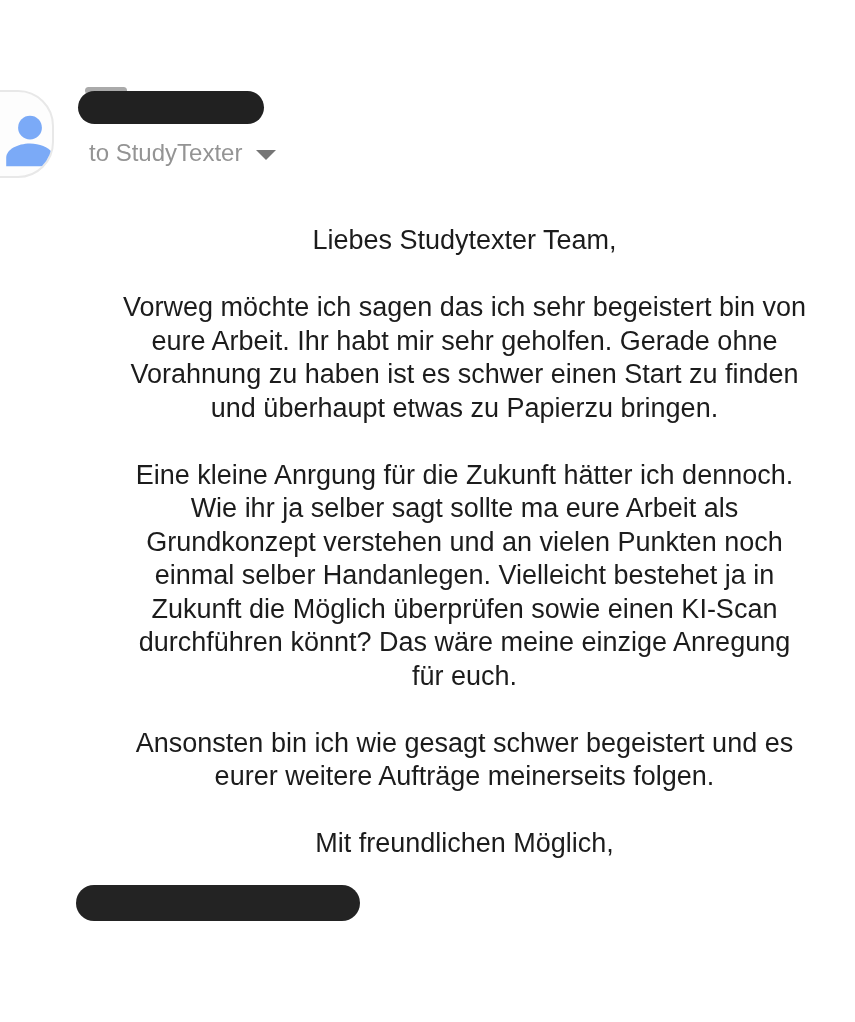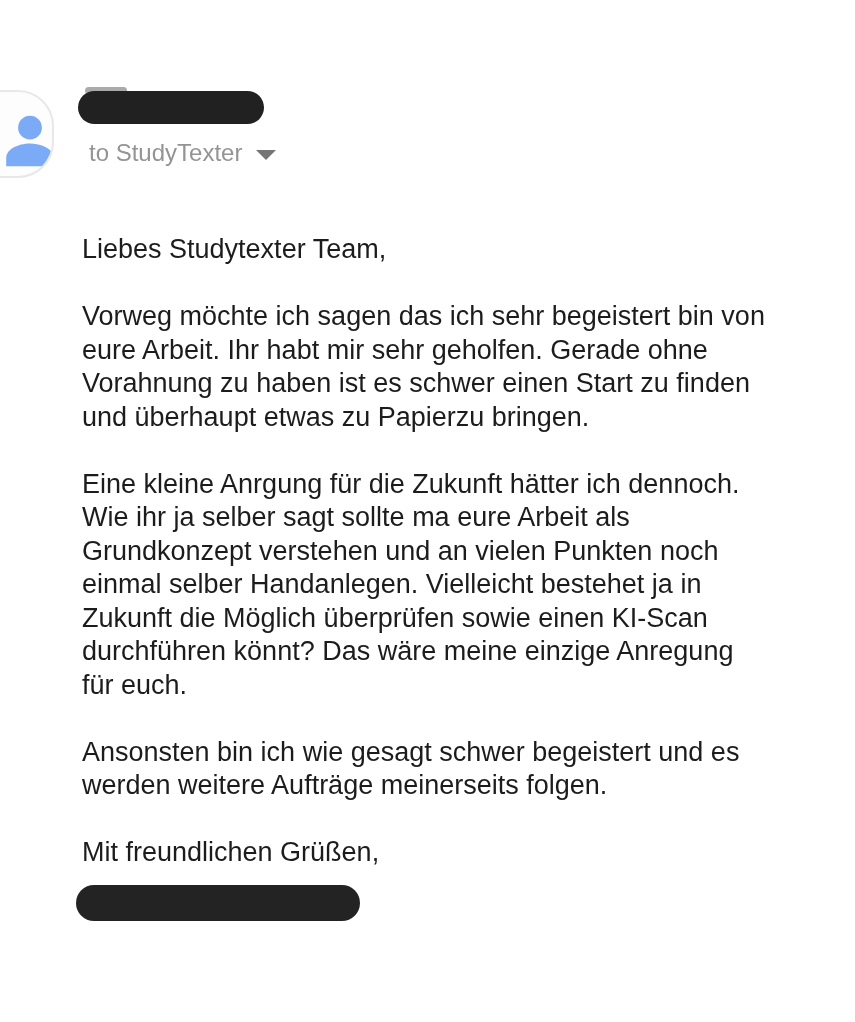--- a/index.html
+++ b/index.html
@@ -52,25 +52,26 @@
     display:inline-block;
     width:0;height:0;
     margin-left:14px;margin-top:4px;
     border-left:10px solid transparent;
     border-right:10px solid transparent;
     border-top:10px solid #757575;
   }
 
   
   .body-text{
-    position:absolute;left:82px;top:233px;
+    position:absolute;left:82px;top:224px;
     width:765px;
     color:#1c1c1c;
     font-size:27px;
     line-height:33.5px;
+    text-align:center;
   }
   .body-text .block{
     white-space:pre-line;
     margin:0 0 33.5px 0;
   }
   .body-text .block:last-child{margin-bottom:0;}
 
   
   .grip{position:absolute;left:836px;top:287px;width:20px;height:22px;}
   .grip i{position:absolute;display:block;width:5px;height:5px;background:#ededed;}
@@ -107,22 +108,22 @@
 Vorahnung zu haben ist es schwer einen Start zu finden
 und überhaupt etwas zu Papierzu bringen.</div>
     <div class="block">Eine kleine Anrgung für die Zukunft hätter ich dennoch.
 Wie ihr ja selber sagt sollte ma eure Arbeit als
 Grundkonzept verstehen und an vielen Punkten noch
 einmal selber Handanlegen. Vielleicht bestehet ja in
 Zukunft die Möglich überprüfen sowie einen KI-Scan
 durchführen könnt? Das wäre meine einzige Anregung
 für euch.</div>
     <div class="block">Ansonsten bin ich wie gesagt schwer begeistert und es
-werden weitere Aufträge meinerseits folgen.</div>
-    <div class="block">Mit freundlichen Grüßen,</div>
+eurer weitere Aufträge meinerseits folgen.</div>
+    <div class="block">Mit freundlichen Möglich,</div>
   </div>
 
   <div class="signature-pill"></div>
 
   <div class="grip">
     <i></i>
       <i></i>
       <i></i>
       <i></i>
       <i></i>

